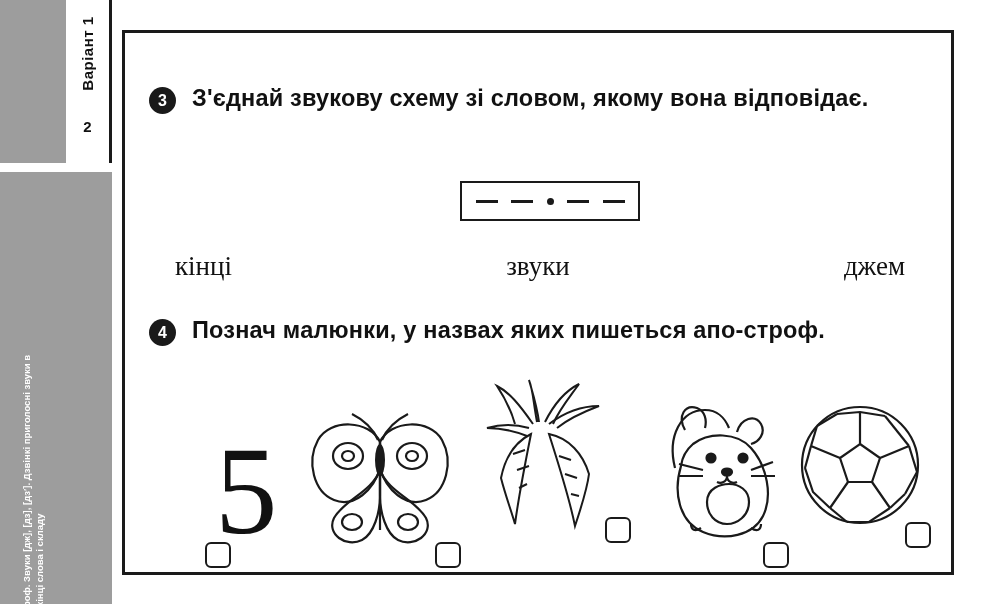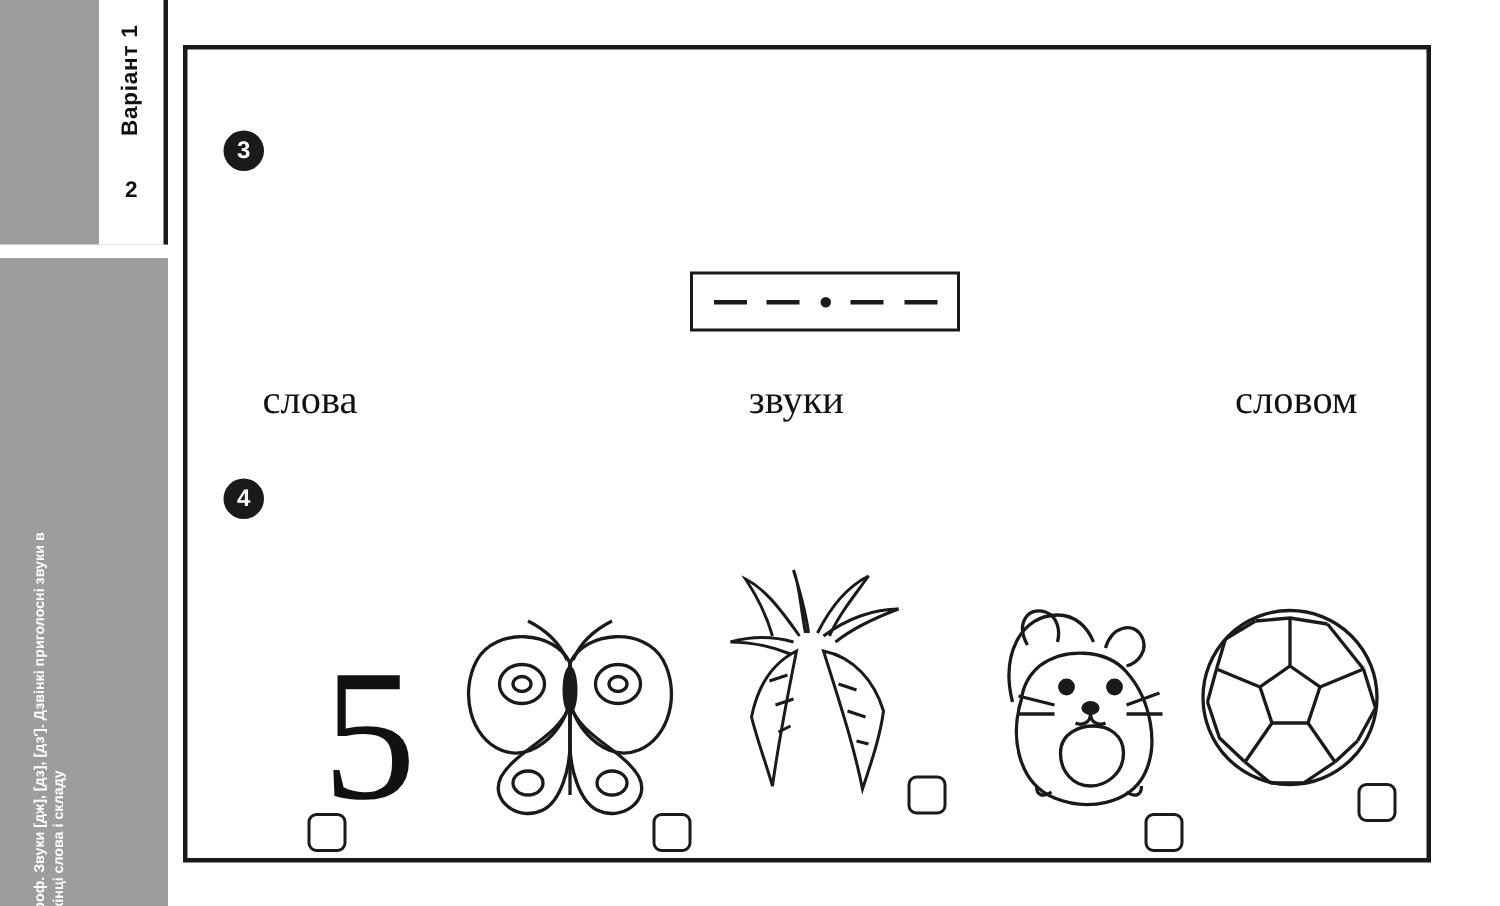--- a/index.html
+++ b/index.html
@@ -226,38 +226,40 @@
   <div class="variant-tab">
     <div class="variant-label">Варіант 1</div>
     <div class="variant-page">2</div>
   </div>
 </div>
 
 <div class="sheet">
 
   <div class="task" id="task3">
     <div class="task-num">3</div>
+    <div class="task-text">З'єднай звукову схему зі словом, якому вона відповідає.</div>
   </div>
 
   <div class="scheme-box">
     <span class="dash"></span>
     <span class="dash"></span>
     <span class="dot"></span>
     <span class="dash"></span>
     <span class="dash"></span>
   </div>
 
   <div class="words-row">
-    <span class="word">слова</span>
+    <span class="word">кінці</span>
     <span class="word">звуки</span>
-    <span class="word">словом</span>
+    <span class="word">джем</span>
   </div>
 
   <div class="task" id="task4">
     <div class="task-num">4</div>
+    <div class="task-text">Познач малюнки, у назвах яких пишеться апо-строф.</div>
   </div>
 
   <div class="pic-row">
 
     <div class="pic-cell" style="left:70px; bottom:22px;">
       <div class="digit5">5</div>
     </div>
     <div class="checkbox" style="left:60px; bottom:0px;"></div>
 
     <div class="pic-cell" style="left:155px; bottom:8px;">

